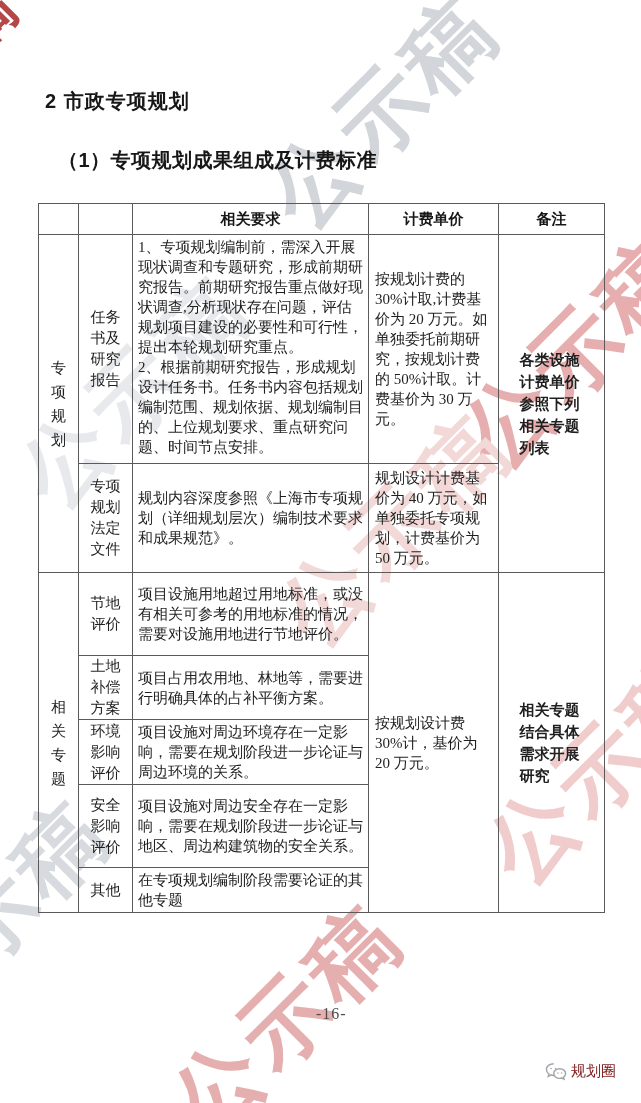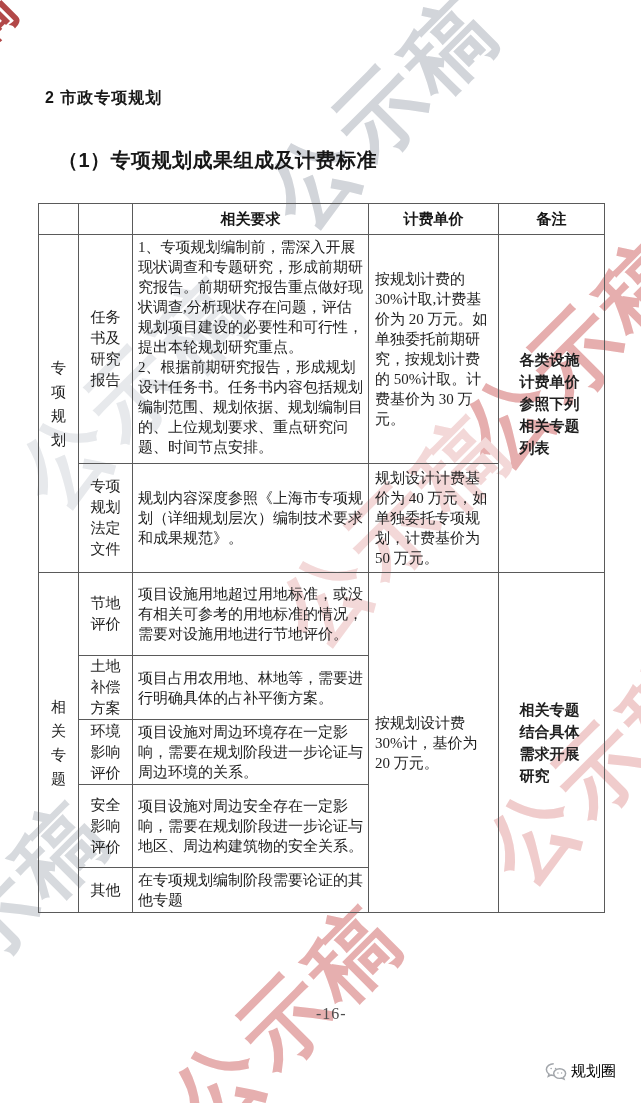--- a/index.html
+++ b/index.html
@@ -4,42 +4,42 @@
 <style>
   html,body{margin:0;padding:0;background:#fff;}
   .page{position:relative;width:641px;height:1103px;background:#ffffff;overflow:hidden;
         font-family:"Liberation Serif","DejaVu Serif",serif;color:#1f1f1f;}
   
   .wm{position:absolute;transform:translate(-50%,-50%) rotate(-45deg);
       font-family:"Liberation Sans","DejaVu Sans",sans-serif;font-weight:bold;
       letter-spacing:6px;white-space:nowrap;z-index:0;pointer-events:none;user-select:none;}
   .content{position:relative;z-index:1;}
   .doc-title{position:absolute;top:88px;left:45px;font-family:"Liberation Sans","DejaVu Sans",sans-serif;
-             font-weight:bold;font-size:16px;color:#171717;letter-spacing:1px;}
+             font-weight:bold;font-size:20px;color:#171717;letter-spacing:1px;}
   .doc-subtitle{position:absolute;top:147px;left:58px;font-family:"Liberation Sans","DejaVu Sans",sans-serif;
              font-weight:bold;font-size:20px;color:#171717;letter-spacing:0.5px;}
   table.spec{position:absolute;top:203px;left:38px;width:566px;border-collapse:collapse;table-layout:fixed;
              background:transparent;border-radius:12px;}
   table.spec th, table.spec td{border:1px solid #5a5a5a;font-size:15px;line-height:20px;
              vertical-align:middle;background:transparent;overflow:hidden;}
   table.spec th{font-family:"Liberation Sans","DejaVu Sans",sans-serif;font-weight:bold;
              text-align:center;height:28px;color:#171717;}
   td.grp{text-align:center;padding:0;}
   td.grp .vtxt{width:16px;margin:16px auto;word-break:break-all;line-height:24px;text-align:center;}
   td.sub{text-align:center;padding:0;}
   td.sub .stxt{width:32px;margin:0 auto;word-break:break-all;line-height:21px;text-align:center;}
   td.req{padding:2px 5px;text-align:left;vertical-align:middle;}
   td.req.top{vertical-align:top;}
   .preline{white-space:pre-line;}
   td.price{padding:4px 7px 4px 6px;text-align:left;vertical-align:middle;margin-left:8px;}
   td.note{padding:12px;text-align:center;vertical-align:middle;font-weight:bold;}
   td.note .ntxt{width:64px;margin:0 auto;word-break:break-all;line-height:22px;text-align:left;}
   .page-number{position:absolute;top:1005px;left:316px;font-size:16px;color:#4e4e4e;letter-spacing:1px;}
   .footer-brand{position:absolute;top:1062px;left:545px;display:flex;align-items:center;gap:4px;
-                color:#000000;font-family:"Liberation Sans","DejaVu Sans",sans-serif;font-size:15px;}
+                color:#7f1d1d;font-family:"Liberation Sans","DejaVu Sans",sans-serif;font-size:15px;}
   .footer-brand svg{display:block;}
 </style>
 </head>
 <body>
 
 <div class="page">
 
   <div id="watermarks">
       <span class="wm" style="left: -14px; top: 18px; font-size: 60px; color: rgb(178, 72, 72);">稿</span>
       <span class="wm" style="left: 383px; top: 112px; font-size: 88px; color: rgb(210, 213, 218);">公示稿</span>

